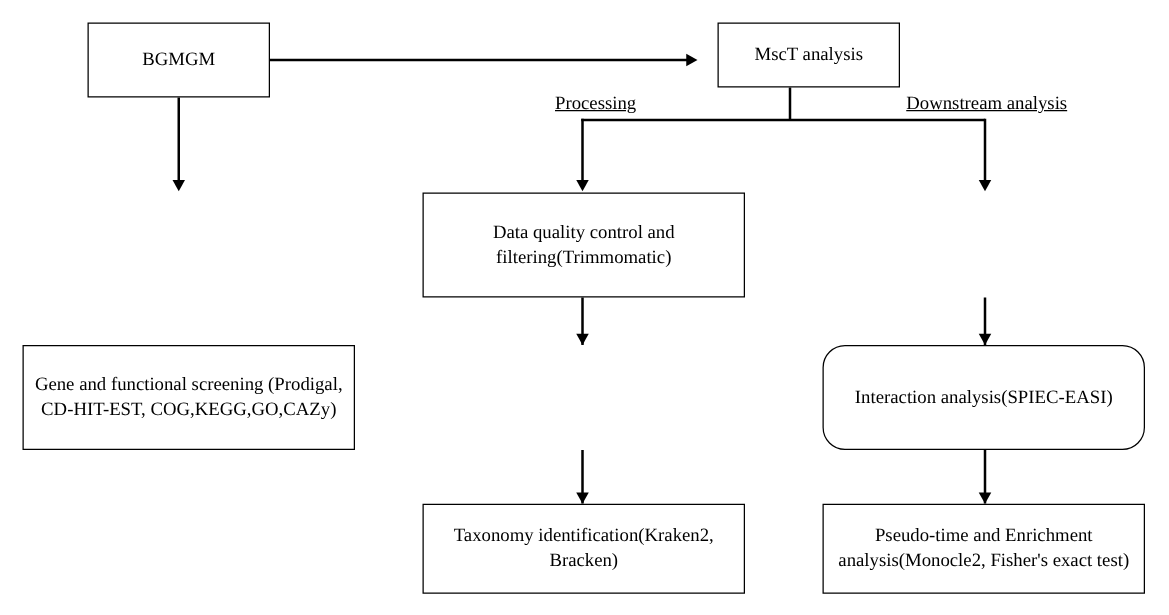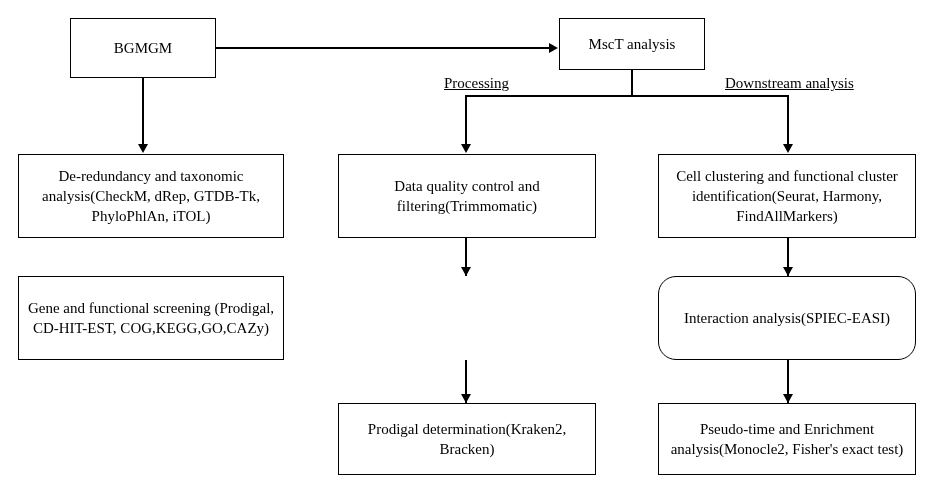--- a/index.html
+++ b/index.html
@@ -64,66 +64,60 @@
 </style>
 </head>
 <body>
 
 <div id="canvas">
 
   <div class="node" style="left:70px; top:18px; width:146px; height:60px;">
     <span>BGMGM</span>
   </div>
 
-  <div class="node" style="left:559px; top:18px; width:146px; height:52px;">
+  <div class="node" style="left:574px; top:18px; width:146px; height:52px;">
     <span>MscT analysis</span>
   </div>
 
   <div class="line hline" style="left:216px; top:47px; width:334px;"></div>
   <div class="arrow-right" style="left:549px; top:43px;"></div>
 
   <div class="line vline" style="left:142px; top:78px; height:68px;"></div>
   <div class="arrow-down" style="left:138px; top:144px;"></div>
 
   <div class="line vline" style="left:631px; top:70px; height:26px;"></div>
   <div class="line hline" style="left:465px; top:95px; width:323px;"></div>
   <div class="line vline" style="left:465px; top:95px; height:51px;"></div>
   <div class="arrow-down" style="left:461px; top:144px;"></div>
   <div class="line vline" style="left:787px; top:95px; height:51px;"></div>
   <div class="arrow-down" style="left:783px; top:144px;"></div>
 
   <div class="edge-label" style="left:444px; top:74px;">Processing</div>
   <div class="edge-label" style="left:725px; top:74px;">Downstream analysis</div>
 
-  <div class="node" style="left:18px; top:154px; width:266px; height:84px;">
-    <span>De-redundancy and taxonomic analysis(CheckM, dRep, GTDB-Tk, PhyloPhlAn, iTOL)</span>
-  </div>
 
   <div class="node" style="left:18px; top:276px; width:266px; height:84px;">
     <span>Gene and functional screening (Prodigal, CD-HIT-EST, COG,KEGG,GO,CAZy)</span>
   </div>
 
   <div class="node" style="left:338px; top:154px; width:258px; height:84px;">
     <span>Data quality control and filtering(Trimmomatic)</span>
   </div>
 
   <div class="line vline" style="left:465px; top:238px; height:38px;"></div>
   <div class="arrow-down" style="left:461px; top:267px;"></div>
 
 
   <div class="line vline" style="left:465px; top:360px; height:43px;"></div>
   <div class="arrow-down" style="left:461px; top:394px;"></div>
 
   <div class="node" style="left:338px; top:403px; width:258px; height:72px;">
-    <span>Prodigal determination(Kraken2, Bracken)</span>
+    <span>Taxonomy identification(Kraken2, Bracken)</span>
   </div>
 
-  <div class="node" style="left:658px; top:154px; width:258px; height:84px;">
-    <span>Cell clustering and functional cluster identification(Seurat, Harmony, FindAllMarkers)</span>
-  </div>
 
   <div class="line vline" style="left:787px; top:238px; height:38px;"></div>
   <div class="arrow-down" style="left:783px; top:267px;"></div>
 
   <div class="node" style="left:658px; top:276px; width:258px; height:84px;border-radius:18px;">
     <span>Interaction analysis(SPIEC-EASI)</span>
   </div>
 
   <div class="line vline" style="left:787px; top:360px; height:43px;"></div>
   <div class="arrow-down" style="left:783px; top:394px;"></div>

